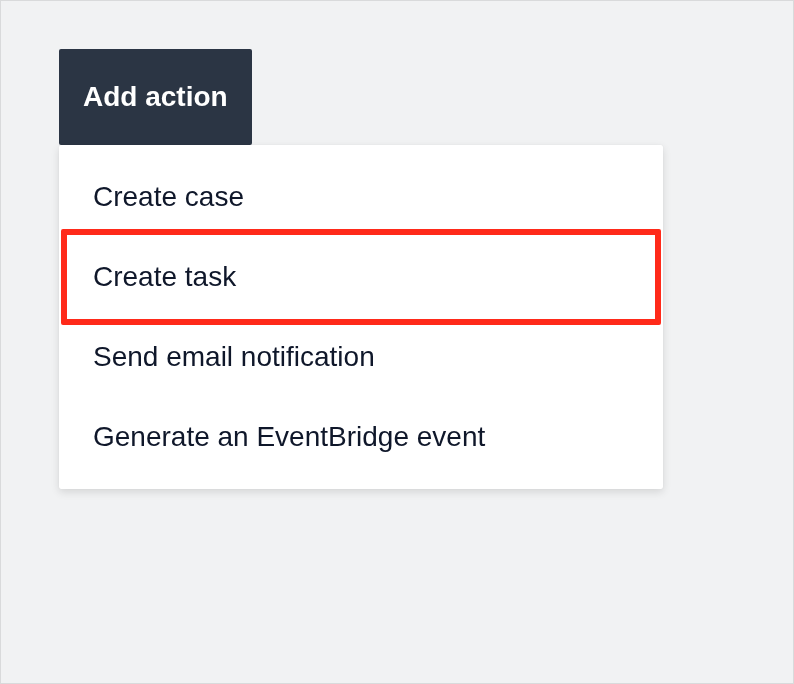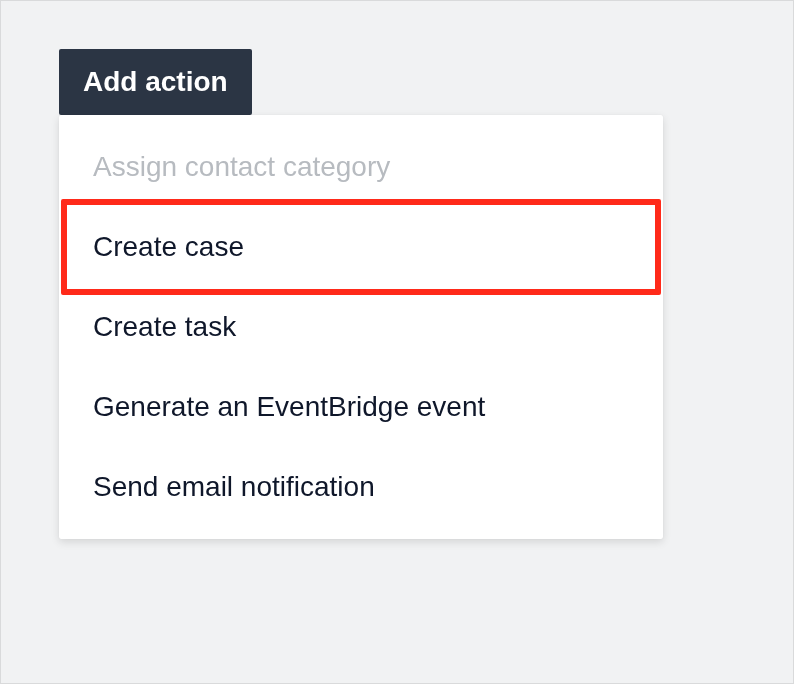--- a/index.html
+++ b/index.html
@@ -19,21 +19,21 @@
     .dropdown-wrap {
       position: relative;
       width: 604px;
     }
     .add-action-btn {
       background: #2b3544;
       color: #ffffff;
       border: none;
       font-size: 28px;
       font-weight: 600;
-      padding: 17px 24px;
+      padding: 32px 24px;
       cursor: pointer;
       border-radius: 2px;
     }
     .menu-panel {
       background: #ffffff;
       width: 100%;
       border-radius: 2px;
       box-shadow: 0 3px 8px rgba(0,0,0,0.12), 0 0 1px rgba(0,0,0,0.1);
       padding: 12px 0;
       position: relative;
@@ -59,25 +59,24 @@
     }
   </style>
 </head>
 <body>
 
 <div class="dropdown-wrap">
   <button class="add-action-btn">Add action</button>
 
   <div class="menu-panel">
 
-    <div class="menu-item disabled">Assign contact category</div>
 
     <div class="menu-item" id="item-create-case">Create case</div>
 
     <div class="menu-item">Create task</div>
 
+    <div class="menu-item">Send email notification</div>
+
     <div class="menu-item">Generate an EventBridge event</div>
-
-    <div class="menu-item">Send email notification</div>
 
     <div class="highlight" id="hl-box" style="top: 84px; height: 96px; border-color: rgb(255, 42, 26);"></div>
   </div>
 </div>
 
 </body></html>

